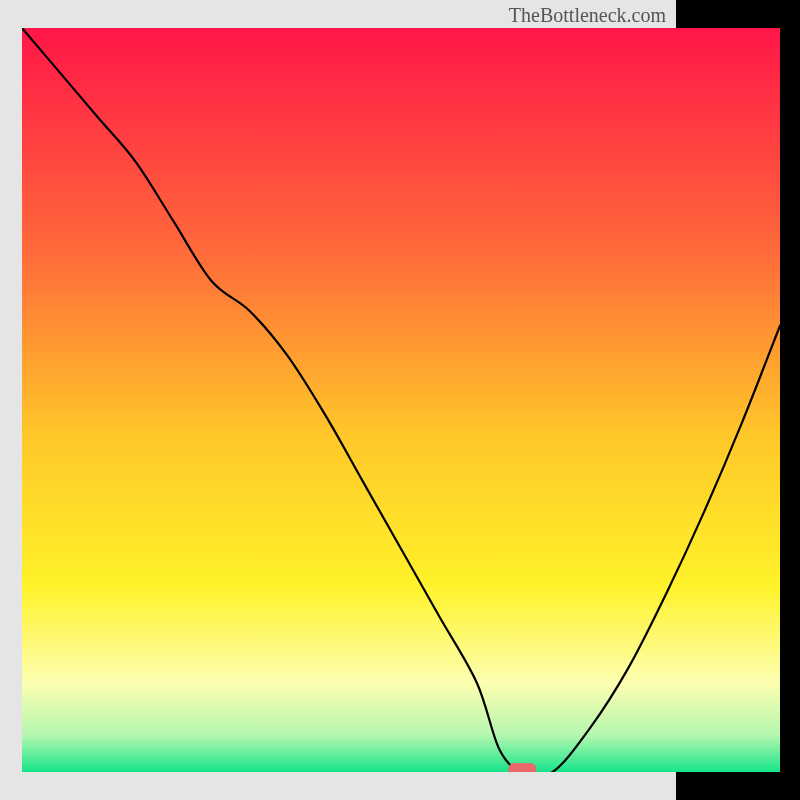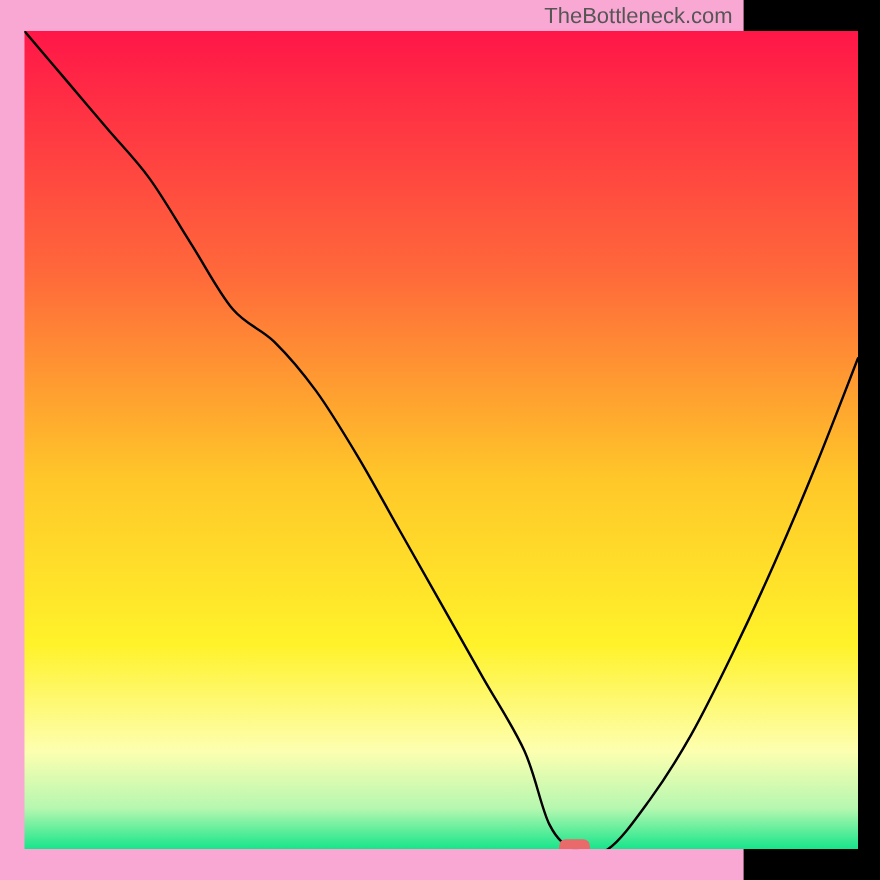--- a/index.html
+++ b/index.html
@@ -8,21 +8,22 @@
     width: 800px;
     height: 800px;
     overflow: hidden;
     background: #000;
     font-family: Arial, Helvetica, sans-serif;
   }
   .container {
     position: relative;
     width: 676px;
     height: 800px;
-    background: #f9a8d4;
+    background: #e5e5e5;
+    font-family: Liberation Serif, serif;
   }
   .watermark {
     position: absolute;
     top: 4px;
     right: 10px;
     color: #555;
     font-size: 20px;
     font-weight: 500;
     z-index: 10;
   }

